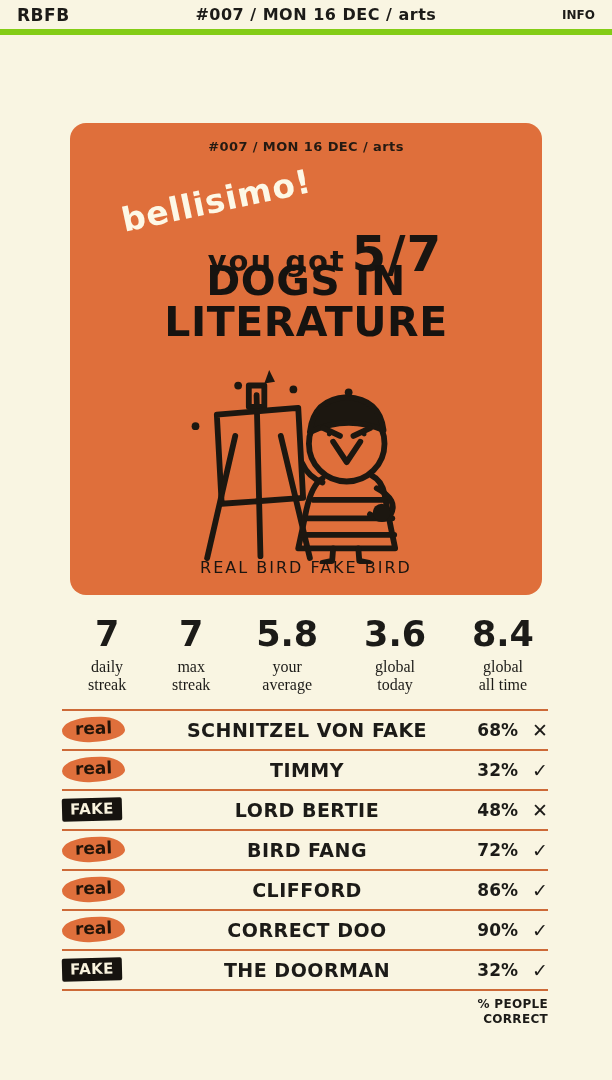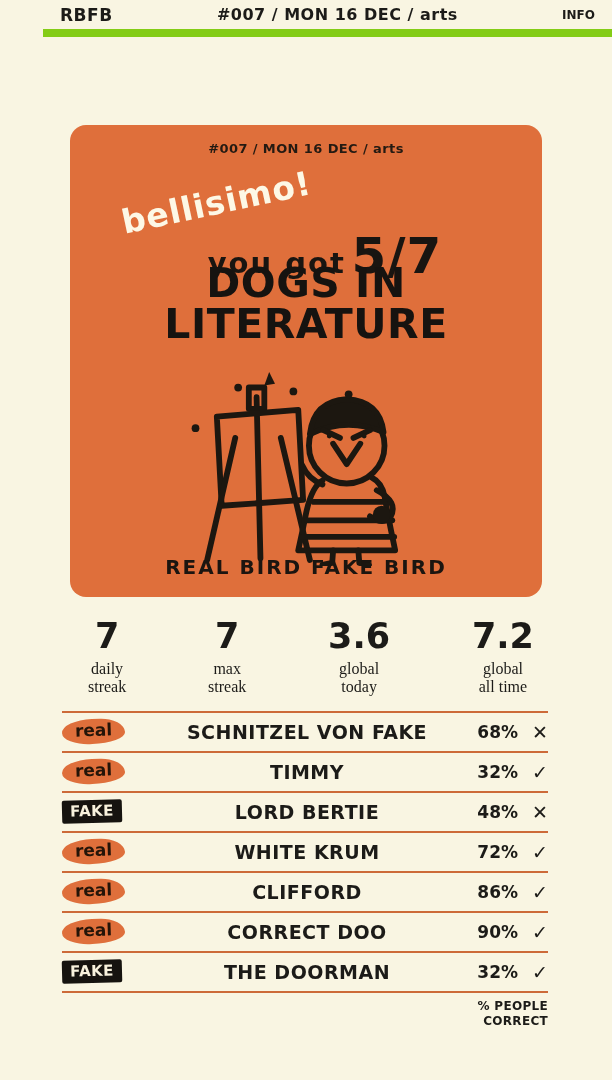--- a/index.html
+++ b/index.html
@@ -5,21 +5,21 @@
   html,body{margin:0;padding:0;}
   body{
     width:612px;height:1080px;overflow:hidden;
     background:#f9f5e2;color:#1c1b18;
     font-family:"DejaVu Sans", sans-serif;
     position:relative;
   }
   
   .topbar{
     height:29px;display:flex;align-items:center;justify-content:space-between;
-    padding:0 17px;border-bottom:8px solid #84cc16;margin-left:43px;
+    padding:0 17px;border-bottom:6px solid #84cc16;
   }
   .topbar .logo{font-size:17px;font-weight:800;letter-spacing:.5px;cursor:pointer;}
   .topbar .daytitle{font-size:16px;font-weight:700;letter-spacing:.5px;}
   .topbar .info{font-size:12px;font-weight:800;cursor:pointer;}
   
   .card{
     width:472px;height:472px;margin:88px auto 0 auto;
     background:#df6f3b;border-radius:16px;position:relative;
     text-align:center;box-sizing:border-box;
   }
@@ -37,21 +37,21 @@
   }
   .yougot .small{font-size:29px;letter-spacing:2px;}
   .yougot .big{font-size:50px;letter-spacing:1px;}
   .quiz-title{
     position:absolute;left:0;right:0;top:138px;
     font-size:41px;font-weight:800;line-height:1.0;color:#161310;letter-spacing:.5px;
   }
   .illustration{position:absolute;left:0;right:0;top:243px;}
   .card-footer{
     position:absolute;left:0;right:0;bottom:18px;
-    font-size:20px;font-weight:700;letter-spacing:2px;color:#1b1510;
+    font-size:16px;font-weight:400;letter-spacing:2px;color:#1b1510;
   }
   
   .stats{
     display:flex;justify-content:space-between;
     margin:22px 78px 0 88px;
   }
   .stat{text-align:center;}
   .stat .value{font-size:35px;font-weight:700;line-height:1;}
   .stat .label{font-size:16px;font-weight:500;line-height:1.15;margin-top:6px;white-space:nowrap;font-family:Liberation Serif, serif;}
   
@@ -163,28 +163,35 @@
     </div>
   </div>
   <div class="stat">
     <div class="value">7</div>
     <div class="label">
       <div>max</div>
         <div>streak</div>
     </div>
   </div>
   <div class="stat">
+    <div class="value">5.8</div>
+    <div class="label">
+      <div>your</div>
+        <div>average</div>
+    </div>
+  </div>
+  <div class="stat">
     <div class="value">3.6</div>
     <div class="label">
       <div>global</div>
         <div>today</div>
     </div>
   </div>
   <div class="stat">
-    <div class="value">7.2</div>
+    <div class="value">8.4</div>
     <div class="label">
       <div>global</div>
         <div>all time</div>
     </div>
   </div>
 </section>
 
 <section class="results">
 
   <div class="result-row">
@@ -211,21 +218,21 @@
     </div>
     <div class="name-cell">LORD BERTIE</div>
     <div class="pct-cell">48%</div>
     <div class="mark-cell">✕</div>
   </div>
 
   <div class="result-row">
     <div class="badge-cell">
       <span class="badge-real">real</span>
     </div>
-    <div class="name-cell">WHITE KRUM</div>
+    <div class="name-cell">BIRD FANG</div>
     <div class="pct-cell">72%</div>
     <div class="mark-cell">✓</div>
   </div>
 
   <div class="result-row">
     <div class="badge-cell">
       <span class="badge-real">real</span>
     </div>
     <div class="name-cell">CLIFFORD</div>
     <div class="pct-cell">86%</div>

